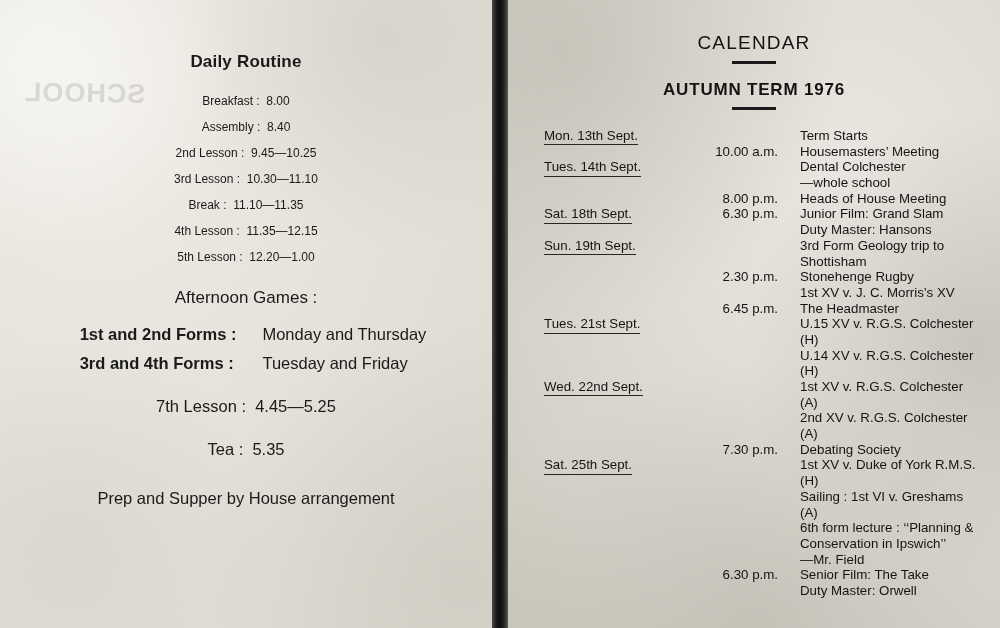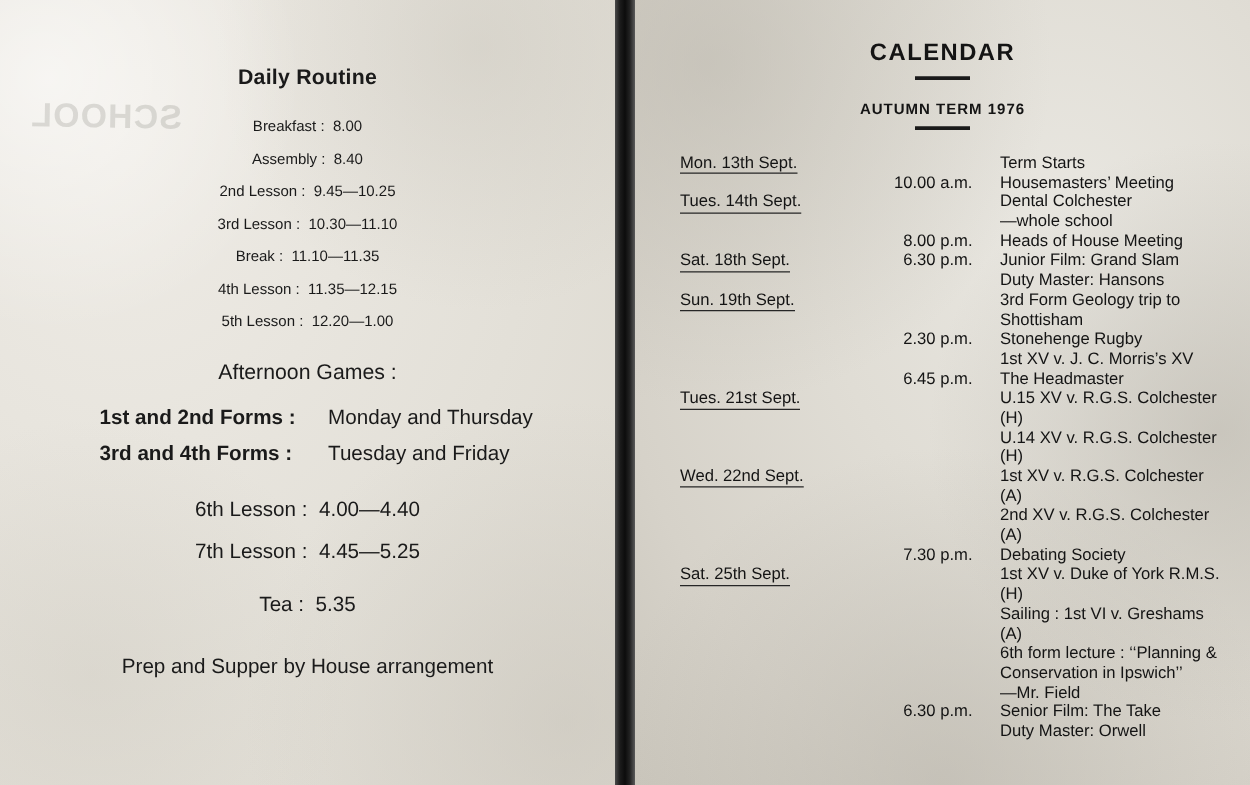--- a/index.html
+++ b/index.html
@@ -138,35 +138,35 @@
       radial-gradient(circle at 95% 55%, rgba(178,174,164,0.5) 0%, rgba(178,174,164,0) 40%),
       radial-gradient(circle at 50% 100%, rgba(176,172,162,0.45) 0%, rgba(176,172,162,0) 40%);
     pointer-events: none;
   }
   .right-inner {
     position: relative;
     z-index: 2;
   }
   .cal-title {
     text-align: center;
-    font-weight: bold;
+    font-weight: normal;
     font-size: 19px;
     letter-spacing: 1.2px;
     margin-top: 32px;
   }
   .rule {
     width: 44px;
     height: 3px;
     background: #1a1a1a;
     margin: 7px auto 0 auto;
   }
   .term-title {
     text-align: center;
     font-weight: bold;
-    font-size: 12px;
+    font-size: 17px;
     letter-spacing: 0.8px;
     margin-top: 16px;
   }
   .cal-table {
     margin-top: 18px;
     width: 504px;
     border-collapse: collapse;
     font-size: 13.3px;
     line-height: 1.18;
   }
@@ -222,21 +222,20 @@
           <td class="games-form">1st and 2nd Forms :</td>
           <td class="games-days">Monday and Thursday</td>
         </tr>
         <tr>
           <td class="games-form">3rd and 4th Forms :</td>
           <td class="games-days">Tuesday and Friday</td>
         </tr>
       </tbody>
         </table>
 
-      <div class="tail-row" style="margin-top:14px">6th Lesson :  4.00—4.40</div>
       <div class="tail-row">7th Lesson :  4.45—5.25</div>
       <div class="tail-row tea-row">Tea :  5.35</div>
       <div class="tail-row prep-row">Prep and Supper by House arrangement</div>
     </div>
   </div>
 
   <div class="gutter"></div>
 
   <div class="right-page">
     <div class="right-inner">

